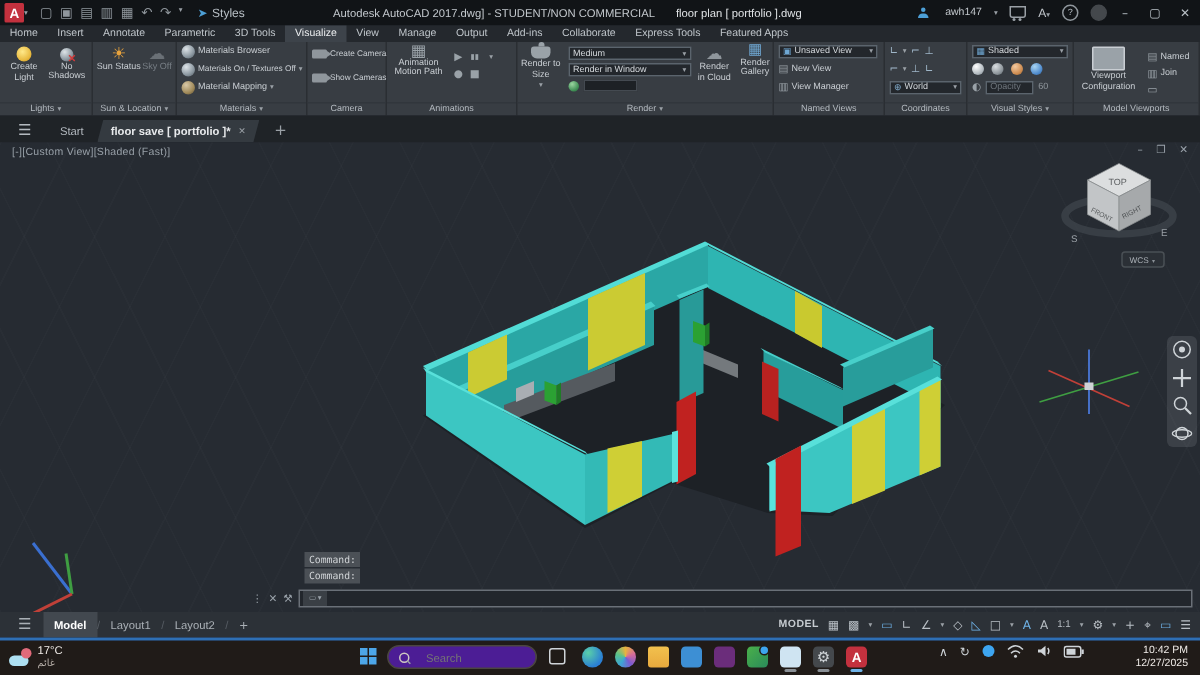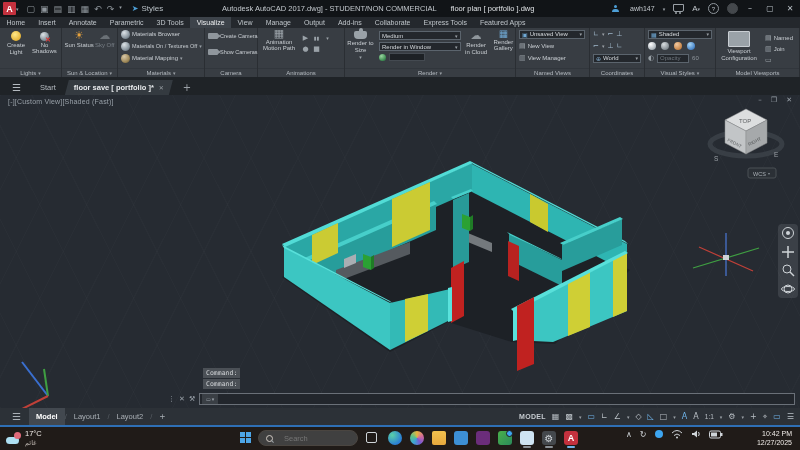--- a/index.html
+++ b/index.html
@@ -86,21 +86,21 @@
   #taskbar{left:0;top:425px;width:800px;height:25px;background:#201b18;border-top:2px solid #2e6fb5;box-sizing:border-box;}
   #weather{left:6px;top:429px;display:flex;gap:4px;align-items:center;}
   .wicon{width:15px;height:12px;position:relative;}
   .wicon::before{content:"";position:absolute;left:0;bottom:0;width:13px;height:7px;border-radius:4px;background:#aee0f2;}
   .wicon::after{content:"";position:absolute;right:0;top:0;width:7px;height:7px;border-radius:50%;background:#e06a7a;}
   #weather .wtxt{line-height:9px;}
   #weather .t{font-size:7.5px;color:#f0ece8;}
   #weather .d{font-size:6.5px;color:#b9b2ab;}
   #startbtn{left:240px;top:432px;width:12px;height:12px;display:grid;grid-template-columns:5px 5px;grid-auto-rows:5px;gap:1px;}
   #startbtn i{background:#4da6e8;}
-  #tbsearch{left:258px;top:430px;width:100px;height:16px;border-radius:8px;background:#404040;border:1px solid #4a4540;display:flex;align-items:center;gap:5px;padding:0 7px;box-sizing:border-box;}
+  #tbsearch{left:258px;top:430px;width:100px;height:16px;border-radius:8px;background:#4c1d95;border:1px solid #4a4540;display:flex;align-items:center;gap:5px;padding:0 7px;box-sizing:border-box;}
   #tbsearch input{flex:1;background:transparent;border:none;outline:none;font-size:7.5px;color:#d8d2cc;font-family:"Liberation Sans",sans-serif;width:60px;}
   .app{position:absolute;top:431px;width:14px;height:14px;border-radius:3px;}
   .under{position:absolute;top:446px;width:8px;height:2px;border-radius:1px;background:#8a9096;}
   .tvsq{background:transparent;border:1.5px solid #cfd4d8;border-radius:2px;width:9px;height:9px;margin:1px;}
   .edge{background:radial-gradient(circle at 30% 30%,#5ad0a8,#2a7fd4 70%);border-radius:50%;}
   .copilot{background:conic-gradient(#e8b33d,#d46a9a,#7a5ad0,#3da5d4,#5ac28a,#e8b33d);border-radius:50%;}
   .folder{background:linear-gradient(#f2c14e,#e8a93d);border-radius:2px;}
   .store{background:#3d8fd4;}
   .purple{background:#6b2d7b;}
   .photos{background:linear-gradient(135deg,#4ab04a,#2a8a5a);}

